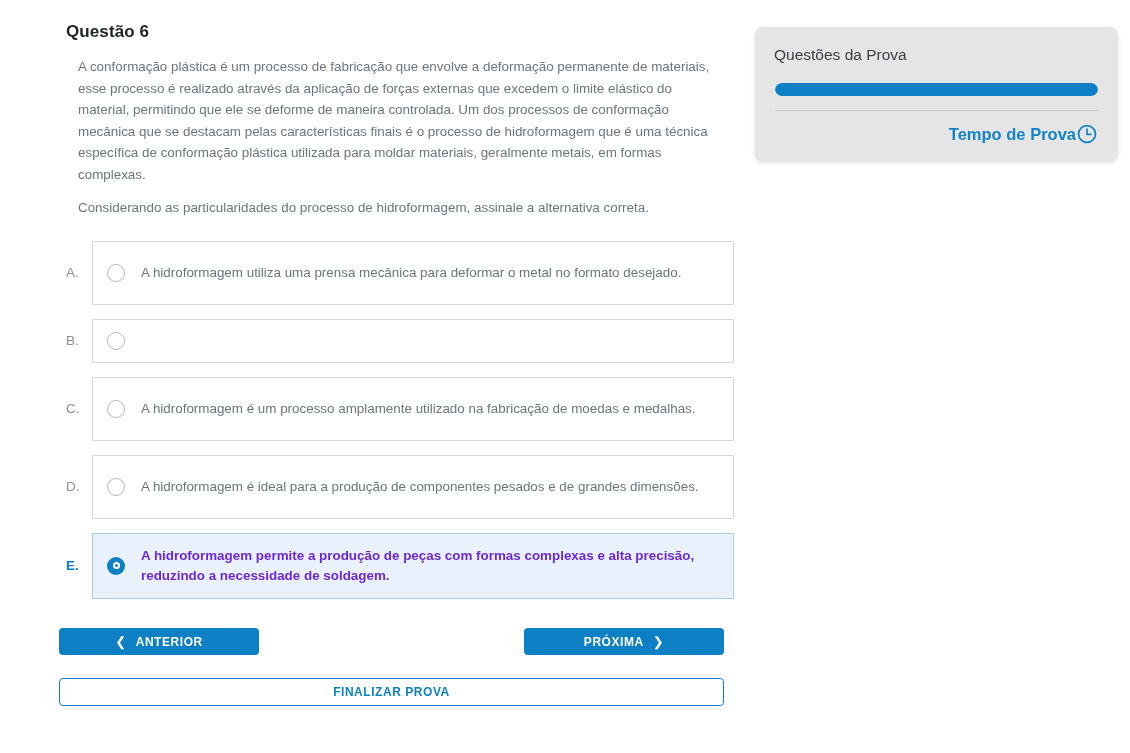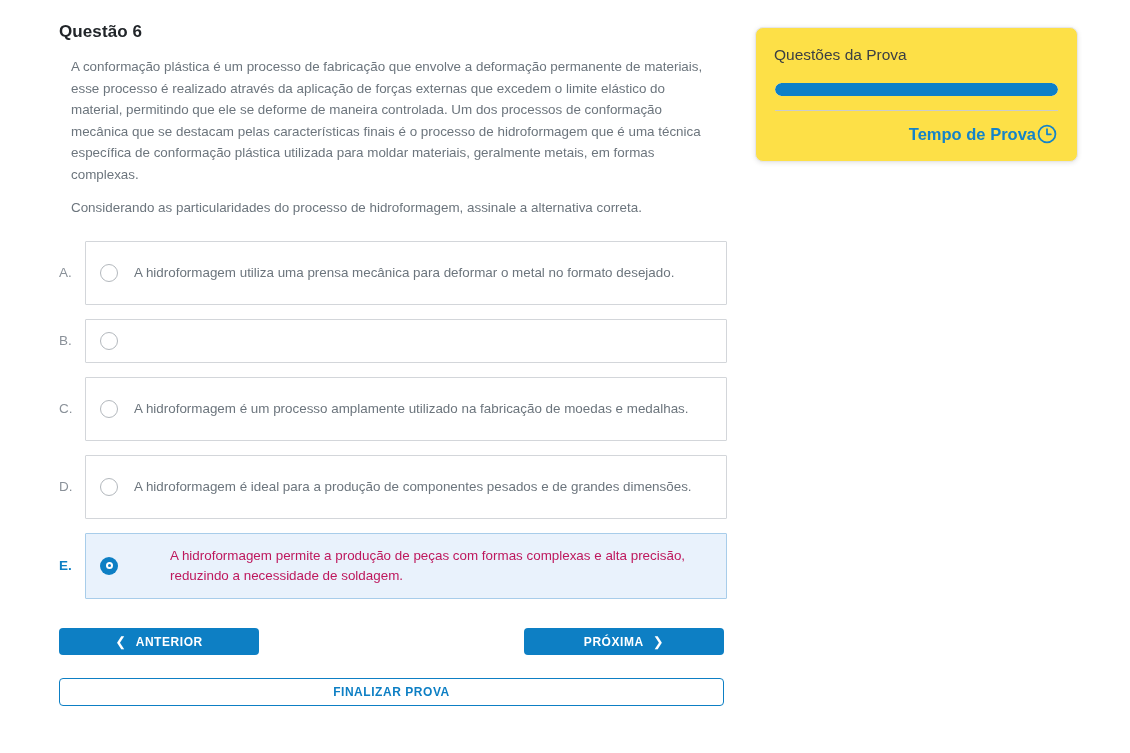--- a/index.html
+++ b/index.html
@@ -8,21 +8,21 @@
     width: 1130px; height: 753px;
     background: #ffffff;
     font-family: "Liberation Sans", sans-serif;
     overflow: hidden;
   }
   .page { position: relative; width: 1130px; height: 753px; background: #fff; }
 
   
   .question-col {
     position: absolute;
-    left: 59px; top: 22px;
+    left: 66px; top: 22px;
     width: 668px;
   }
   .q-title {
     font-size: 17px;
     font-weight: bold;
     color: #212529;
     letter-spacing: .1px;
     margin: 0 0 14px 0;
   }
   .q-statement {
@@ -101,23 +101,22 @@
     border-radius: 50%;
     background: #0d7fc4;
     z-index: 2;
   }
   .opt-text {
     font-size: 13.4px;
     line-height: 20px;
     color: #6c757d;
   }
   .option-row.selected .opt-text {
-    color: #be185d;
-    font-weight: normal;
-    margin-left: 36px;
+    color: #6d28d9;
+    font-weight: bold;
   }
 
   
   .nav-row {
     position: absolute;
     left: 59px; top: 628px;
     width: 665px;
     display: flex;
     justify-content: space-between;
   }
@@ -155,22 +154,22 @@
     align-items: center;
     justify-content: center;
     cursor: pointer;
   }
   .chev { display: inline-block; line-height: 1; font-size: 13px; font-weight: normal; }
 
   
   .side-card {
     position: absolute;
     left: 755px; top: 27px;
-    width: 323px;
-    background: #fde047;
+    width: 363px;
+    background: #e5e5e5;
     border: 1px solid #e6e6e8;
     border-radius: 8px;
     box-shadow: 0 1px 5px rgba(0,0,0,.10);
     padding: 18px 17px 16px 17px;
   }
   .side-title {
     font-size: 15.5px;
     color: #3b3f44;
     margin: 0 0 16px 1px;
   }

